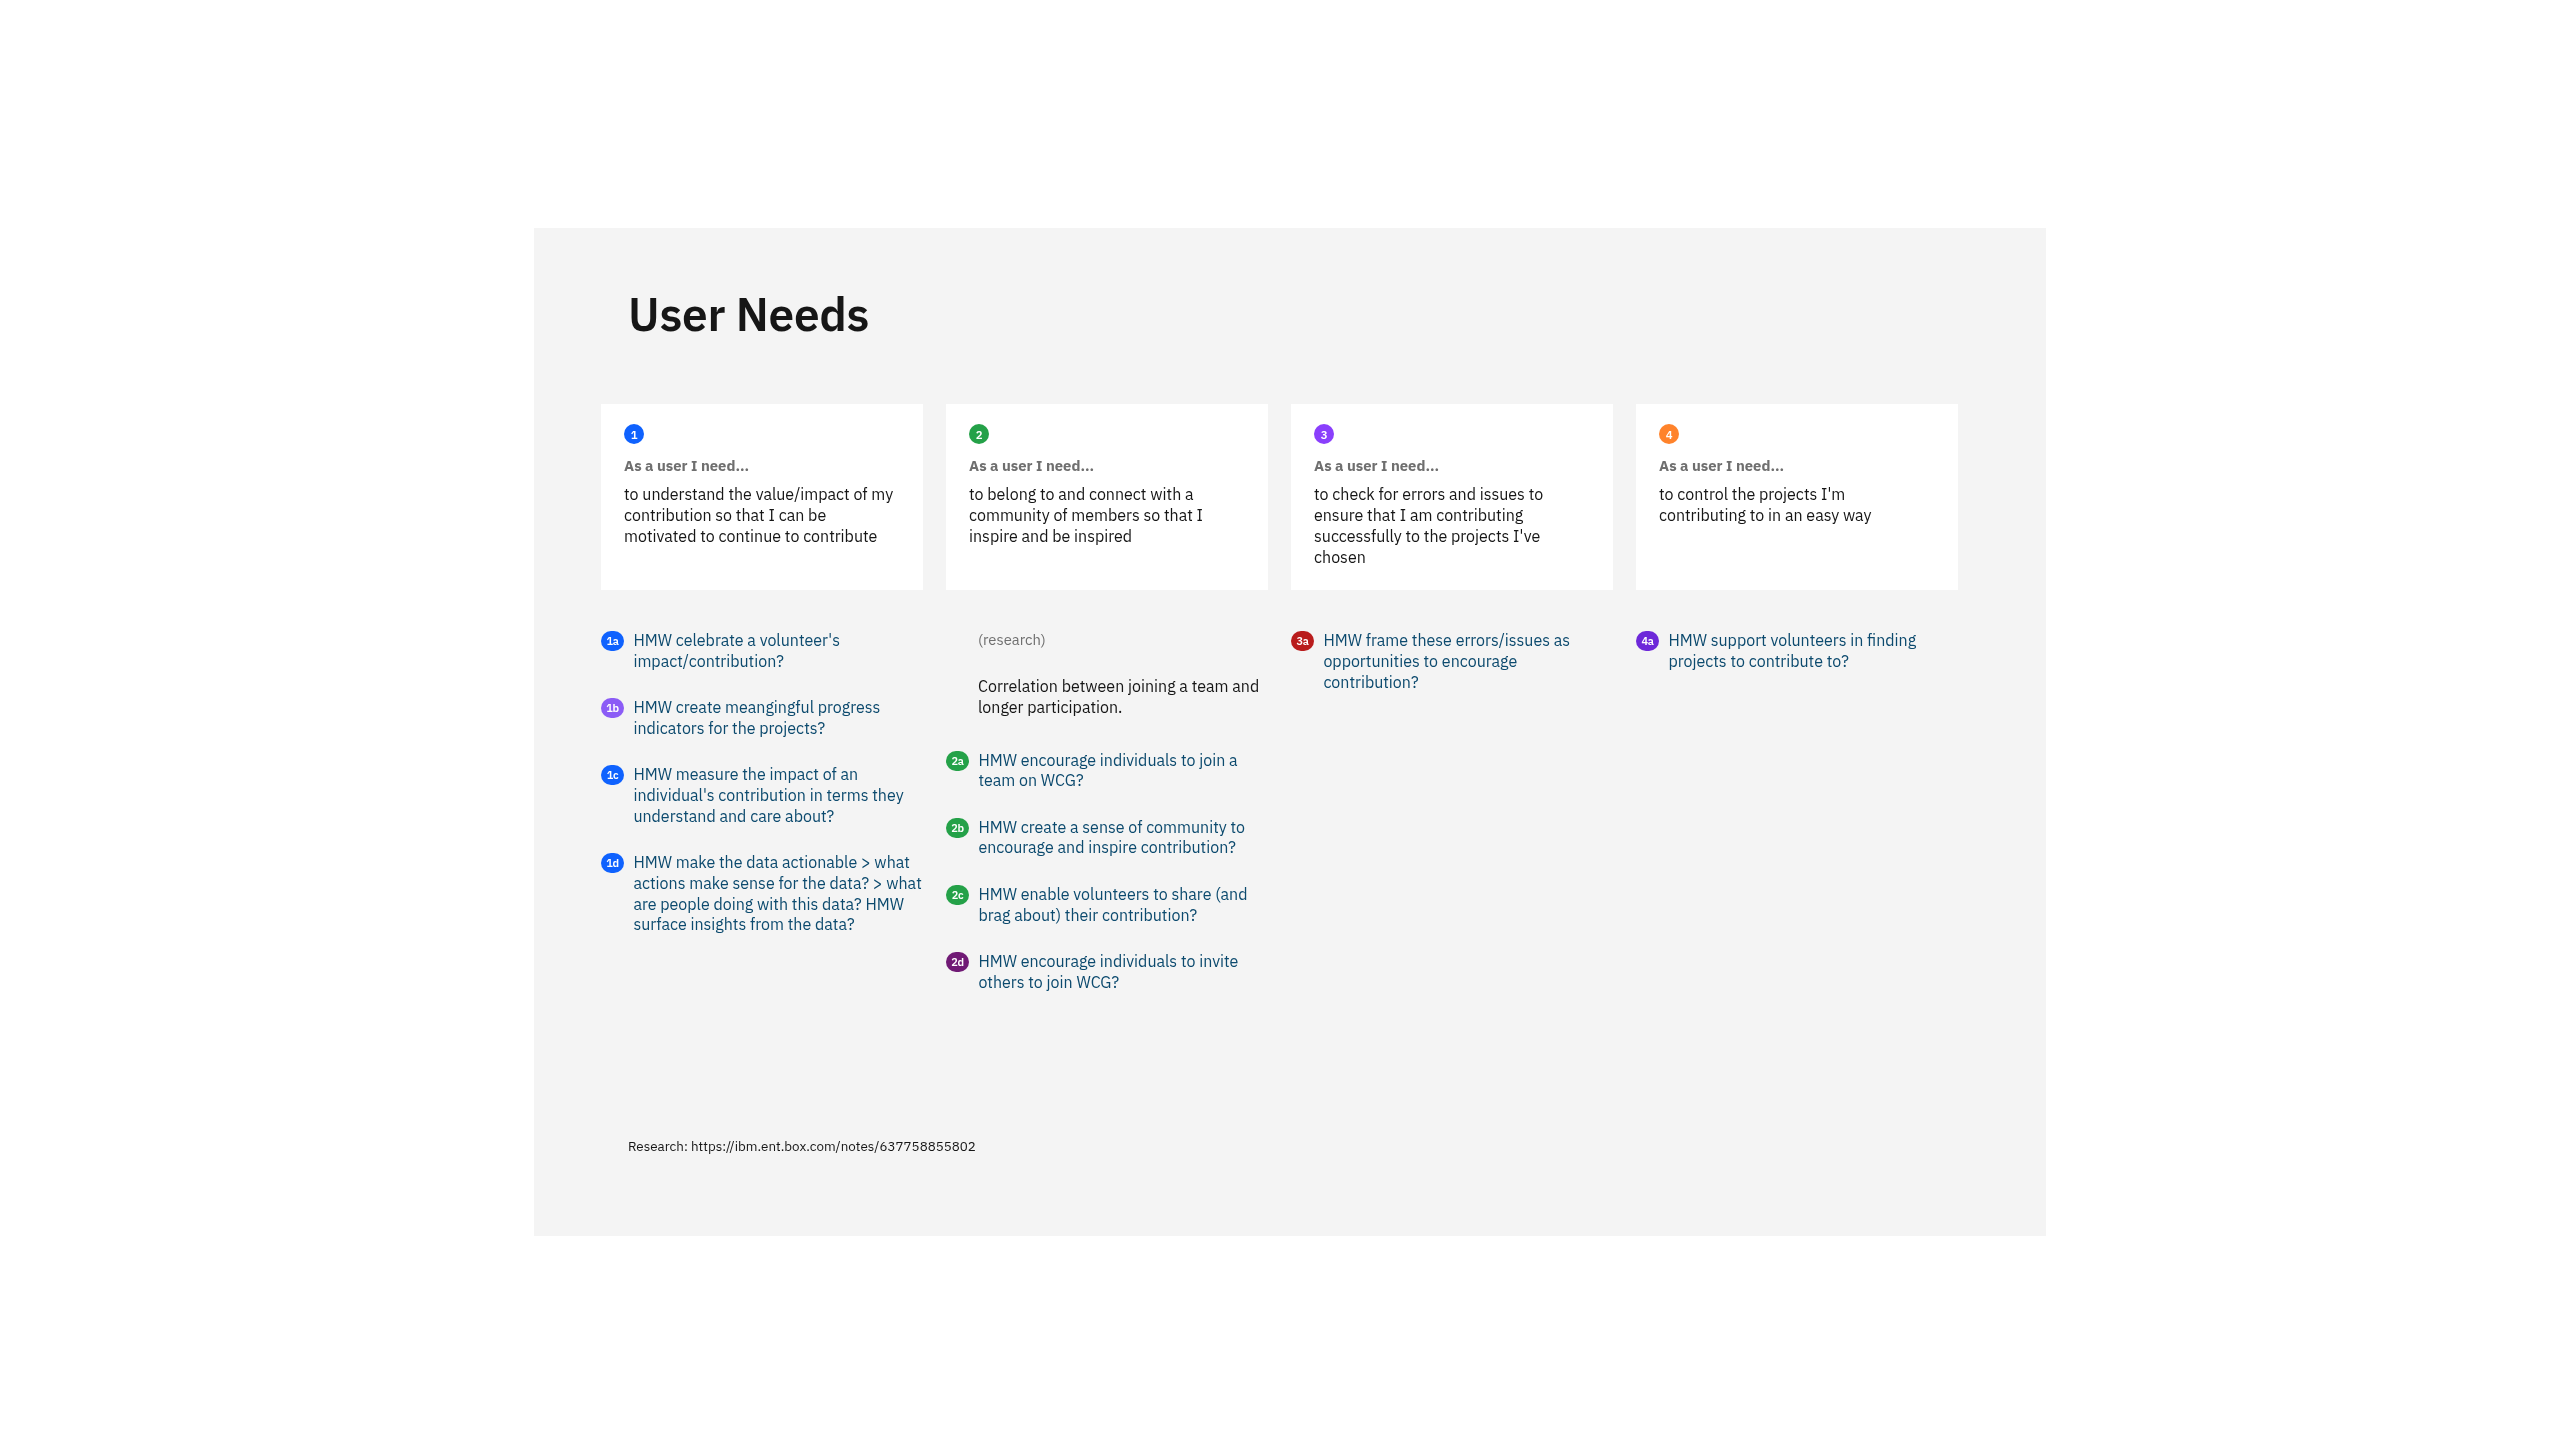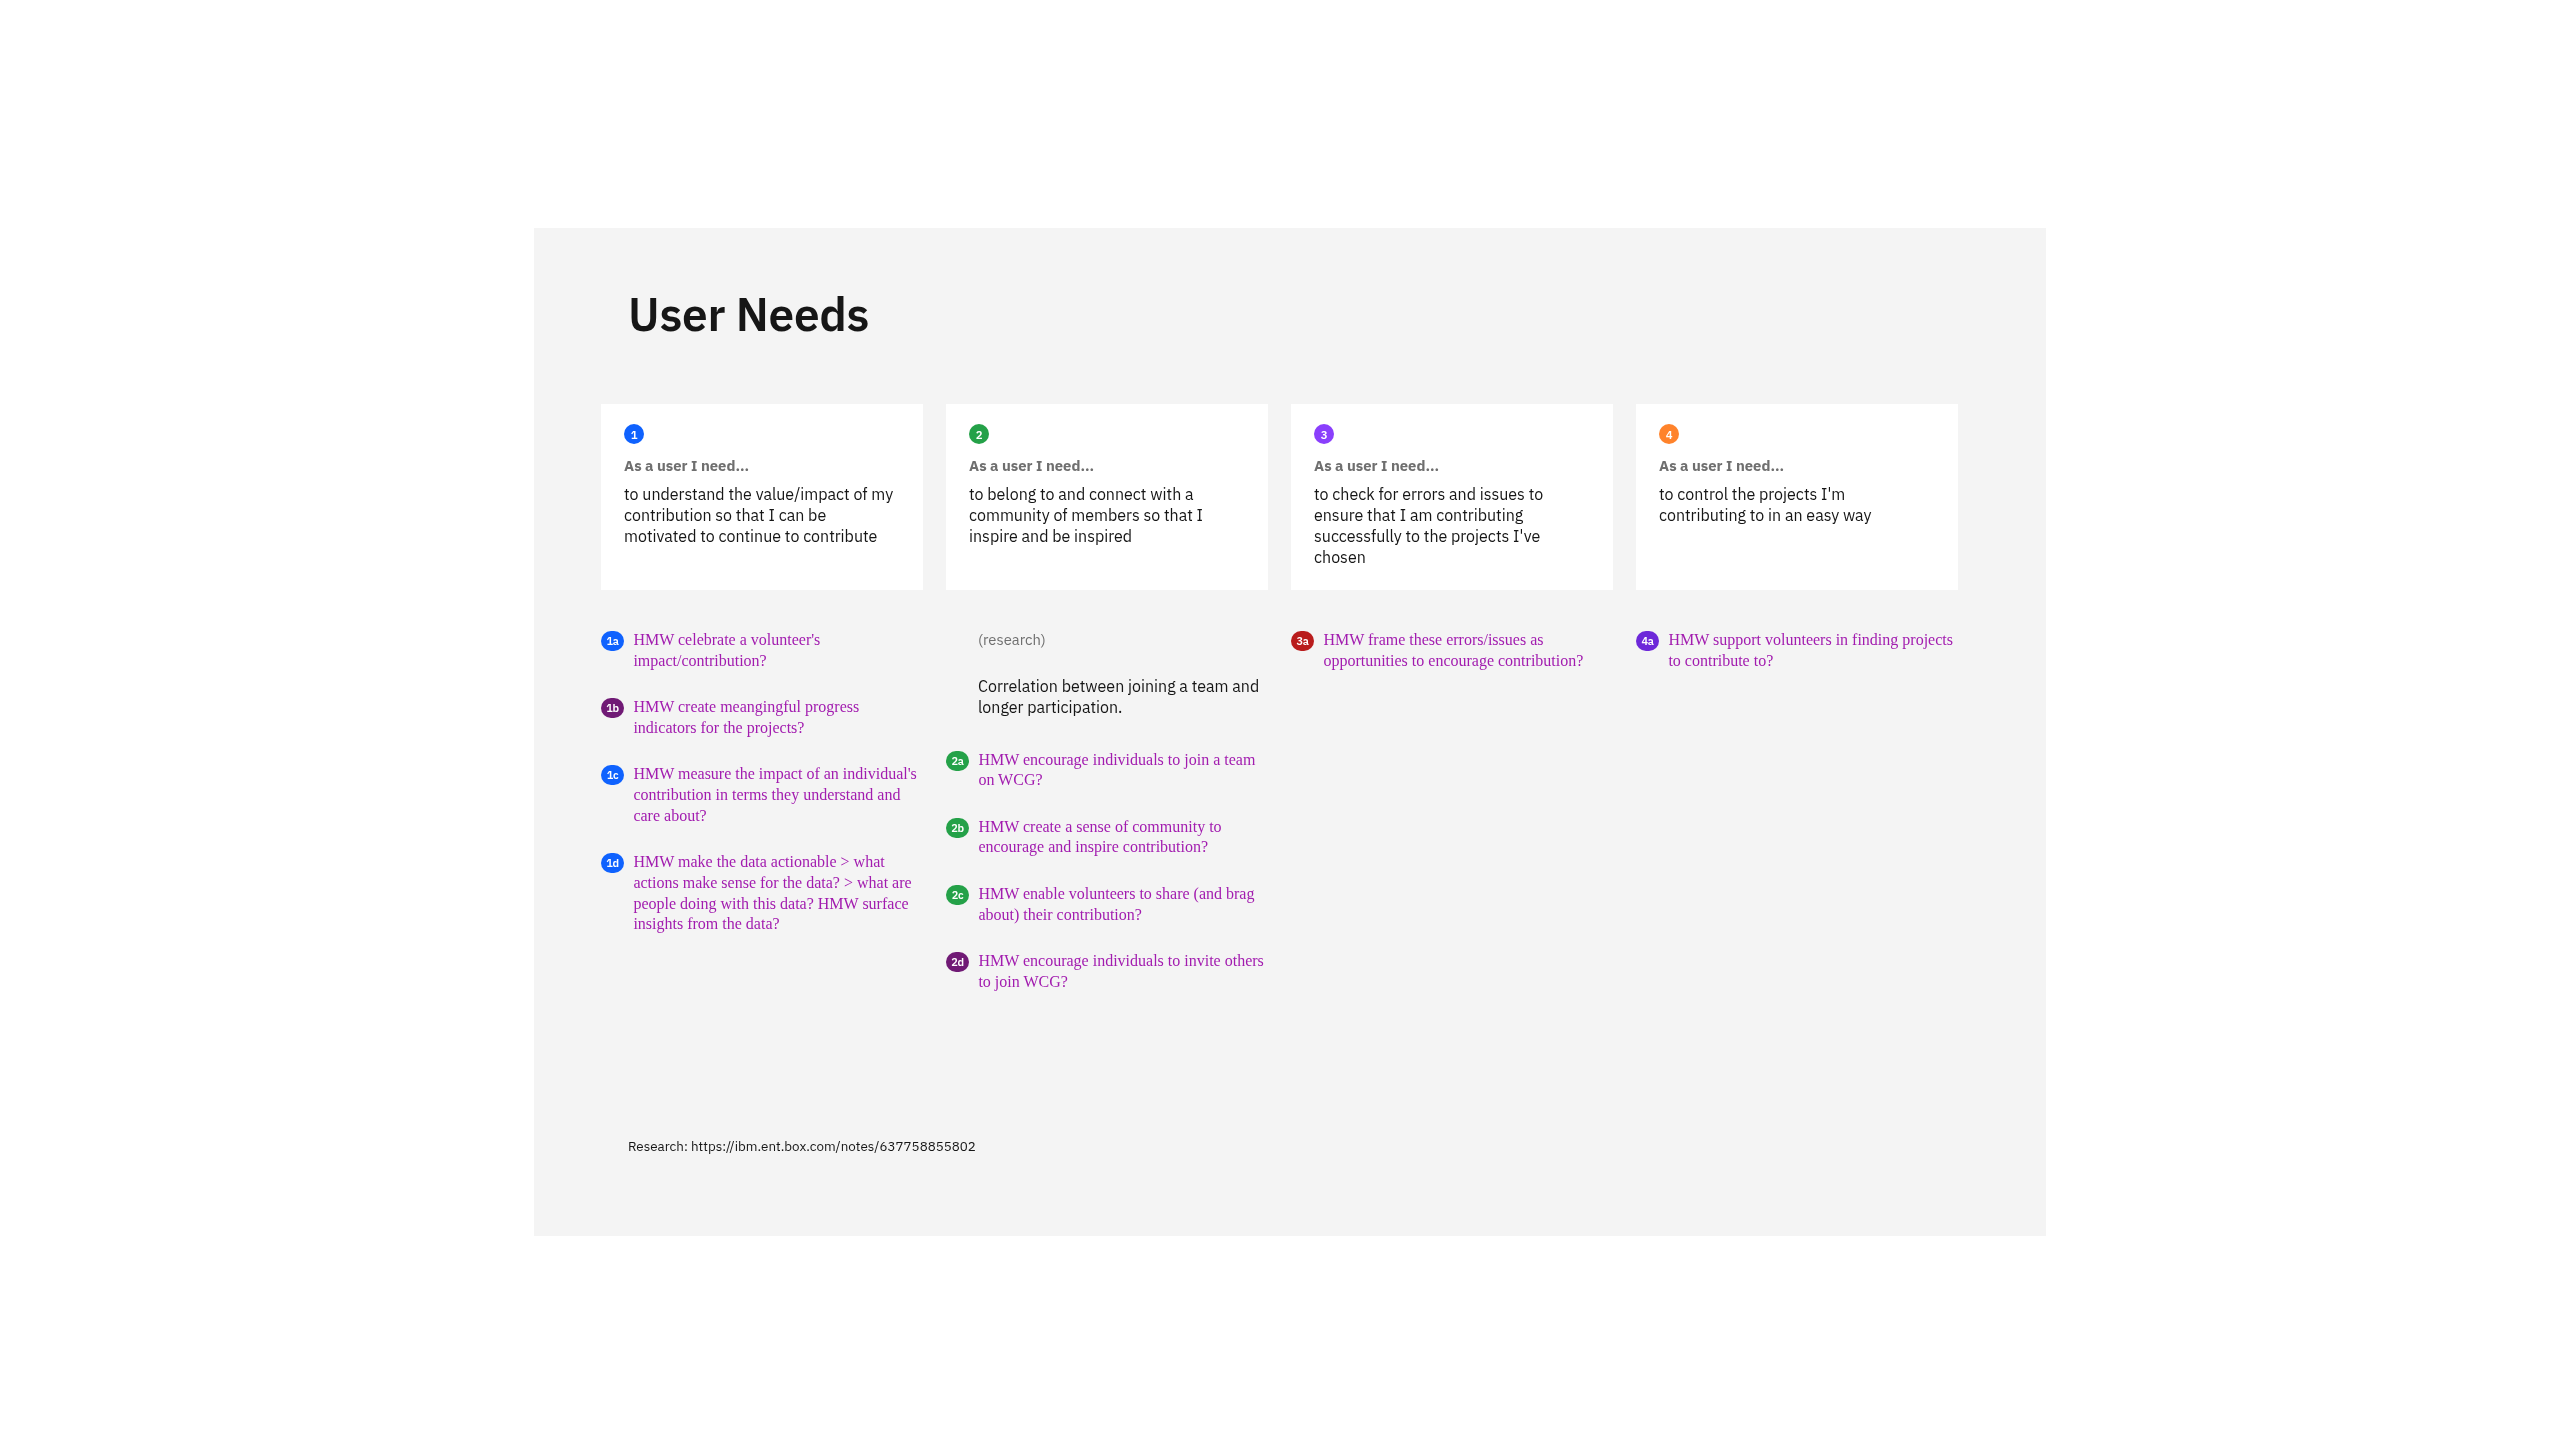--- a/index.html
+++ b/index.html
@@ -92,22 +92,21 @@
     display: flex;
     align-items: center;
     justify-content: center;
     margin-right: 9.4px;
     margin-top: 1.3px;
     letter-spacing: -0.3px;
   }
   .item-text {
     font-size: 16px;
     line-height: 1.3;
-    color: #a21caf;
-    font-family: Liberation Serif, serif;
+    color: #0c4a6e;
   }
   .research-label {
     font-size: 14.8px;
     color: #6f6f6f;
     margin-bottom: 27px;
     padding-left: 32px;
   }
   .research-text {
     font-size: 16px;
     line-height: 1.3;
@@ -153,21 +152,21 @@
   </div>
 
   <div class="lists">
 
     <div class="col">
       <div class="item">
         <div class="tag c1" style="background: rgb(15, 98, 254);">1a</div>
         <div class="item-text">HMW celebrate a volunteer's impact/contribution?</div>
       </div>
       <div class="item">
-        <div class="tag c1" style="background: #701a75;">1b</div>
+        <div class="tag c1" style="background: #8b5cf6;">1b</div>
         <div class="item-text">HMW create meangingful progress indicators for the projects?</div>
       </div>
       <div class="item">
         <div class="tag c1" style="background: rgb(15, 98, 254);">1c</div>
         <div class="item-text">HMW measure the impact of an individual's contribution in terms they understand and care about?</div>
       </div>
       <div class="item">
         <div class="tag c1" style="background: rgb(15, 98, 254);">1d</div>
         <div class="item-text">HMW make the data actionable &gt; what actions make sense for the data? &gt; what are people doing with this data? HMW surface insights from the data?</div>
       </div>

